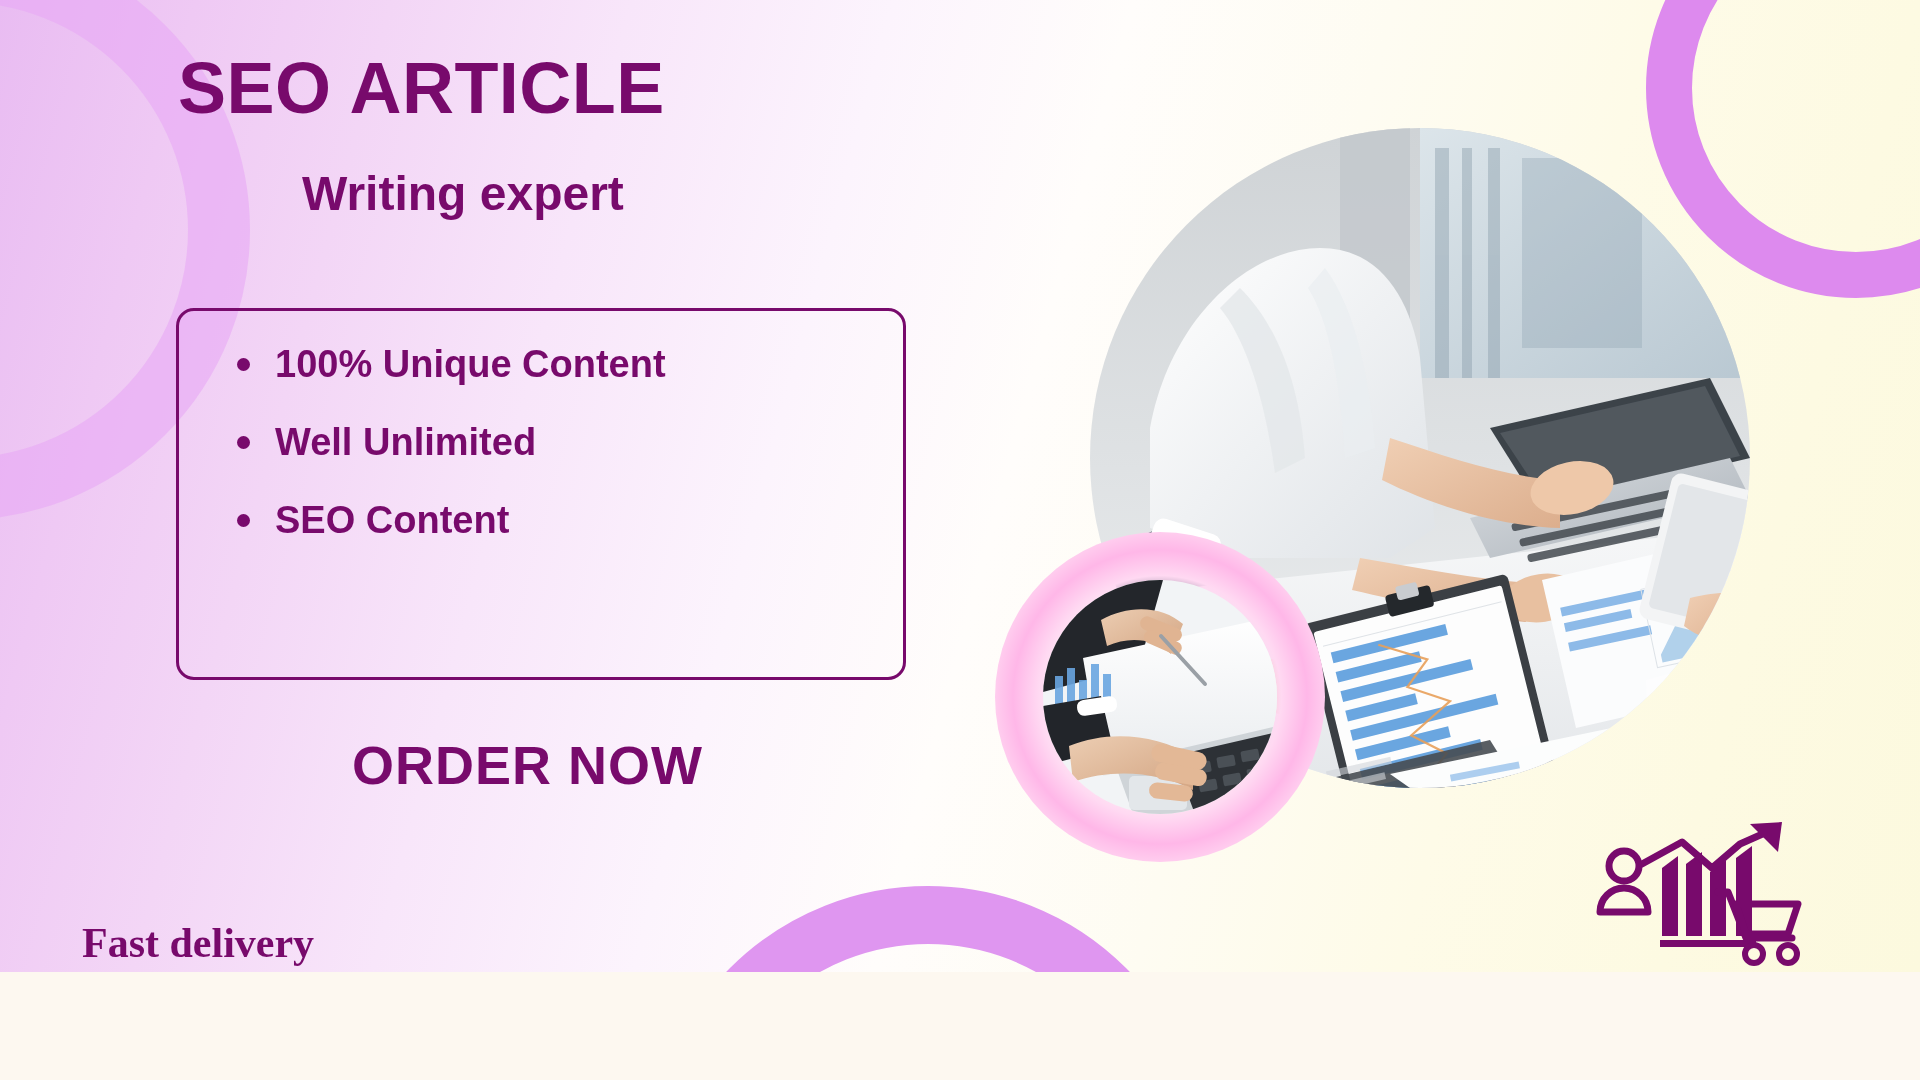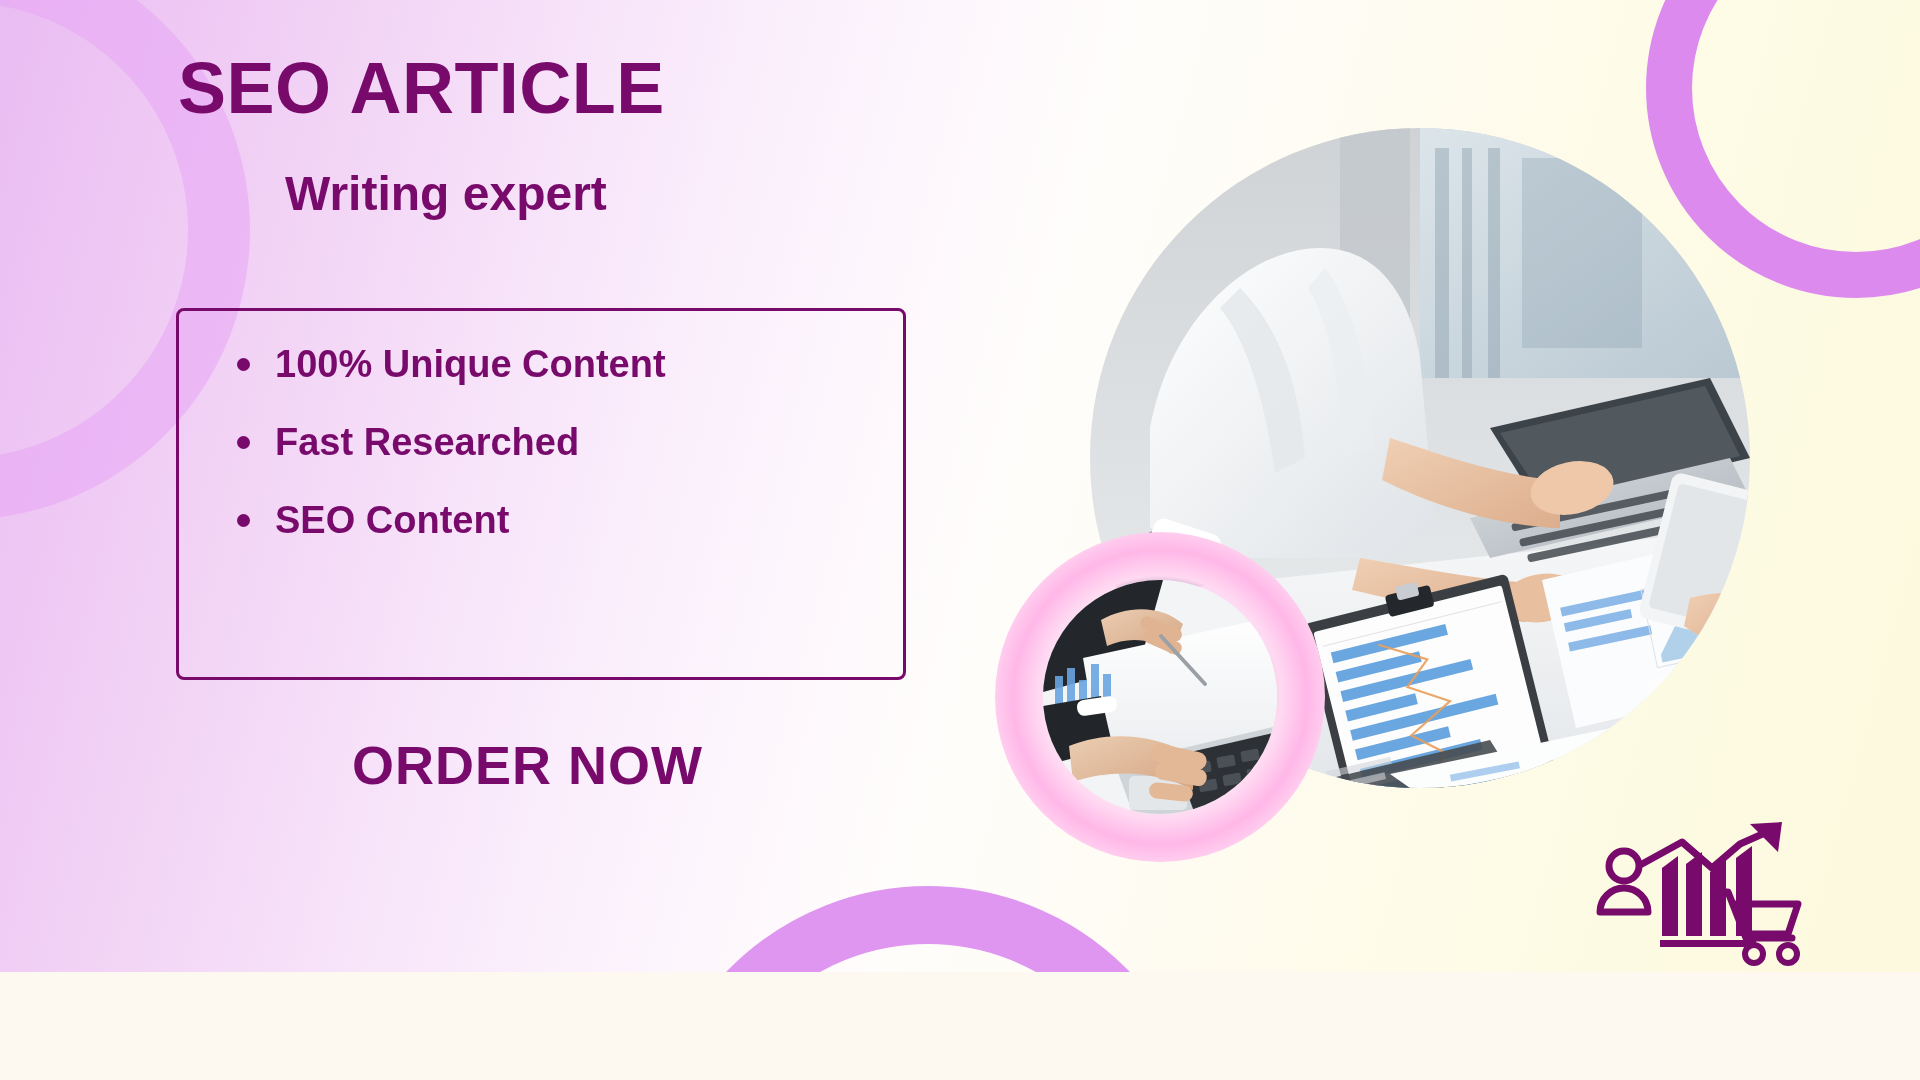--- a/index.html
+++ b/index.html
@@ -52,34 +52,34 @@
     position:absolute;
     left:178px; top:52px;
     font-size:72px;
     font-weight:800;
     letter-spacing:.5px;
     color:#780A6C;
     line-height:1;
   }
   .subhead {
     position:absolute;
-    left:285px; top:170px;
+    left:302px; top:170px;
     font-size:48px;
     font-weight:800;
     color:#780A6C;
     line-height:1;
   }
 
   
   .feature-box {
     position:absolute;
     left:176px; top:308px;
     width:730px; height:372px;
     border:3px solid #780A6C;
-    border-radius:8px;
+    border-radius:18px;
   }
   .feature-list {
     list-style:none;
     padding:34px 0 0 54px;
   }
   .feature-list li {
     position:relative;
     font-size:38px;
     font-weight:800;
     color:#780A6C;
@@ -383,27 +383,28 @@
       </svg>
     </div>
   </div>
 
   <div class="headline">SEO ARTICLE</div>
   <div class="subhead">Writing expert</div>
 
   <div class="feature-box">
     <ul class="feature-list">
       <li>100% Unique Content</li>
-      <li>Fast Researched</li>
+      <li>Well Unlimited</li>
       <li>SEO Content</li>
     </ul>
   </div>
 
   <div class="cta">ORDER NOW</div>
 
+  <div class="tagline tagline-1">Fast delivery</div>
 
   <div class="growth-icon">
     <svg viewBox="0 0 220 150">
       <g fill="#780A6C">
 
         <circle cx="34" cy="46" r="15" fill="none" stroke="#780A6C" stroke-width="7"></circle>
         <path d="M10 92 a24 24 0 0 1 48 0 z" fill="none" stroke="#780A6C" stroke-width="7" stroke-linejoin="round"></path>
 
         <path d="M72 116 L72 48 L88 36 L88 116 Z"></path>
         <path d="M96 116 L96 44 L112 32 L112 116 Z"></path>

